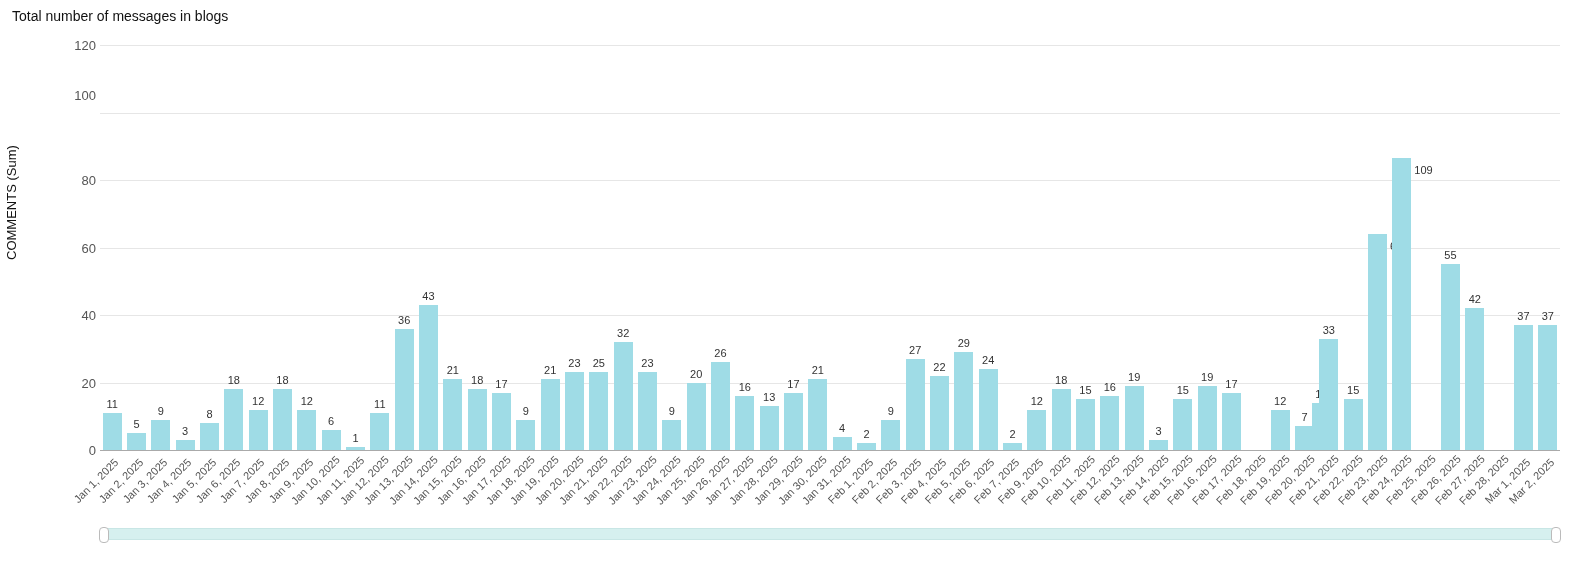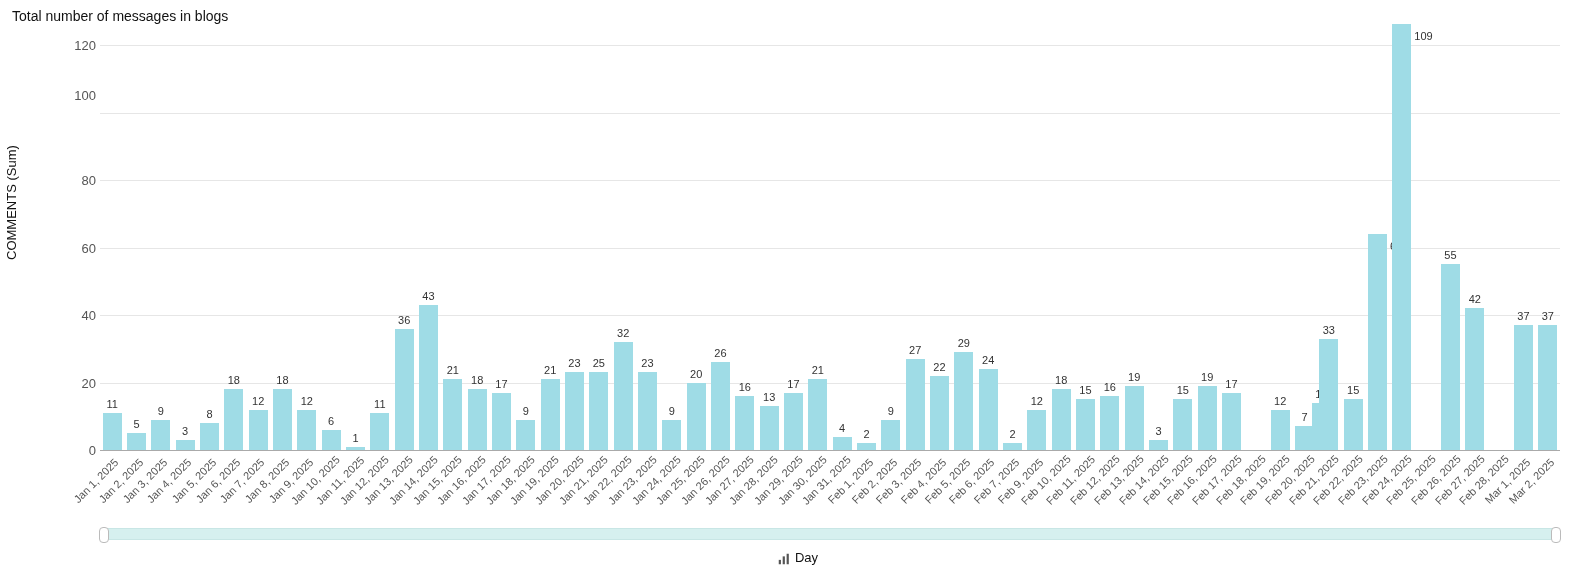--- a/index.html
+++ b/index.html
@@ -301,21 +301,21 @@
         </div>
         <div class="bar" style="left: 1219.34px; width: 18.98px; height: 111.375px;">
           <span class="val">33</span>
         </div>
         <div class="bar" style="left: 1243.68px; width: 18.98px; height: 50.625px;">
           <span class="val">15</span>
         </div>
         <div class="bar tall" style="left: 1268.01px; width: 18.98px; height: 216px;">
           <span class="val">64</span>
         </div>
-        <div class="bar tall" style="left: 1292.34px; width: 18.98px; height: 426px;">
+        <div class="bar tall" style="left: 1292.34px; width: 18.98px; height: 292px;">
           <span class="val">109</span>
         </div>
         <div class="bar" style="left: 1341.01px; width: 18.98px; height: 185.625px;">
           <span class="val">55</span>
         </div>
         <div class="bar" style="left: 1365.34px; width: 18.98px; height: 141.75px;">
           <span class="val">42</span>
         </div>
         <div class="bar" style="left: 1414.01px; width: 18.98px; height: 124.875px;">
           <span class="val">37</span>
@@ -400,20 +400,13 @@
       <div class="xl" style="left: 1339.17px; width: 60px;">Feb 28, 2025</div>
       <div class="xl" style="left: 1363.5px; width: 60px;">Mar 1, 2025</div>
       <div class="xl" style="left: 1387.83px; width: 60px;">Mar 2, 2025</div>
     </div>
 
   <div class="scroll-track">
     <div class="scroll-handle" style="left:-2px"></div>
     <div class="scroll-handle" style="right:-2px"></div>
   </div>
 
-  <div class="xaxis-label">
-    <svg width="14" height="14" viewBox="0 0 16 16">
-      <rect x="2" y="9" width="2.5" height="5" fill="#555"></rect>
-      <rect x="6.5" y="5" width="2.5" height="9" fill="#555"></rect>
-      <rect x="11" y="2" width="2.5" height="12" fill="#555"></rect>
-    </svg><span>Day</span>
-  </div>
 </div>
 
 </body></html>

